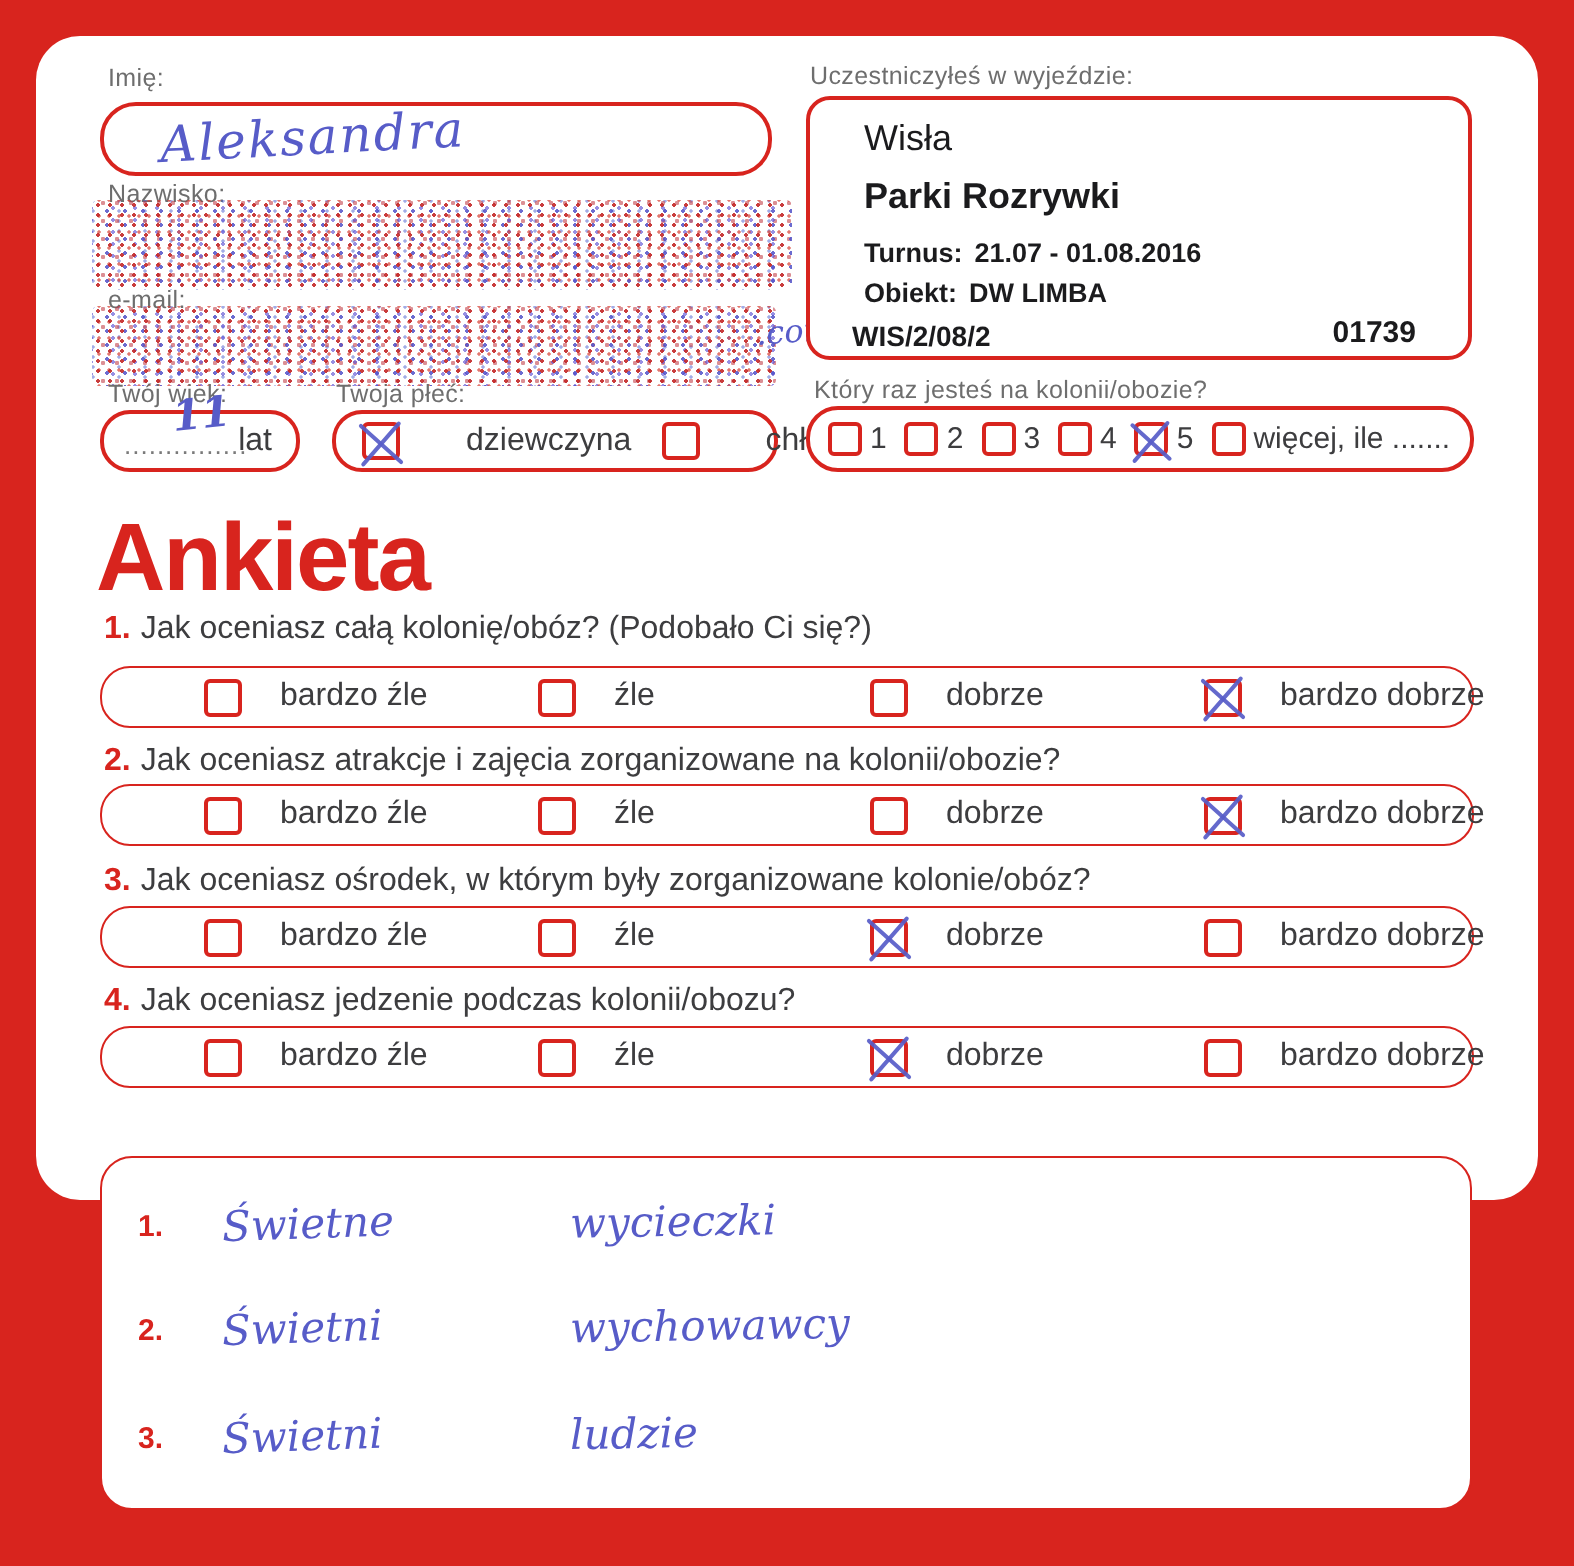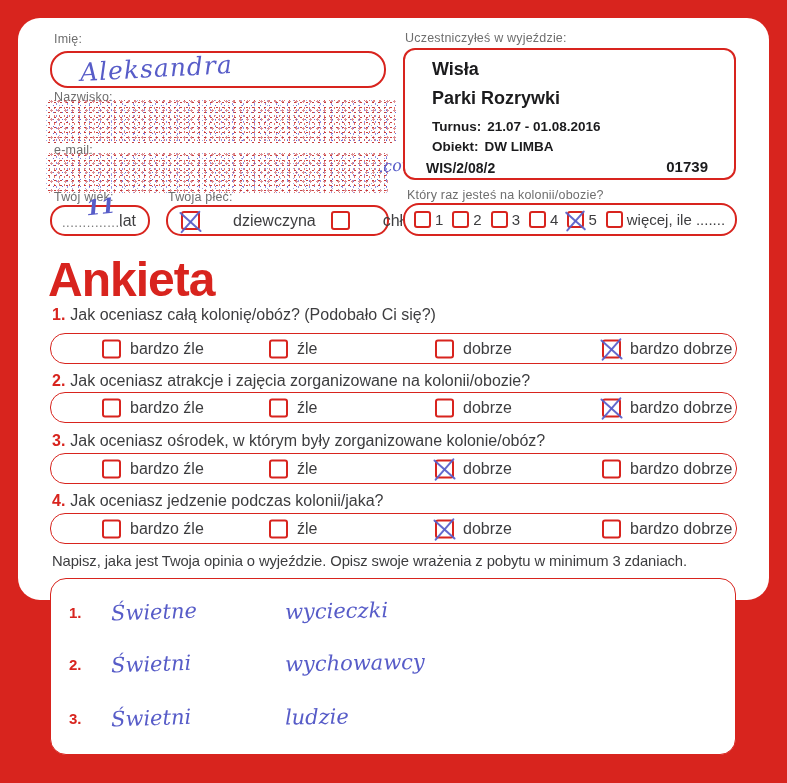--- a/index.html
+++ b/index.html
@@ -36,21 +36,21 @@
   .xmark::after{transform:rotate(-49deg);}
   
   #name-box{left:32px;top:33px;width:336px;height:37px;border-radius:18px;}
   #name-value{position:absolute;left:28px;top:1px;font-size:25px;transform:rotate(-3deg);letter-spacing:1px;}
   #noise-lastname{left:28px;top:82px;width:350px;height:45px;}
   #noise-email{left:28px;top:135px;width:342px;height:40px;}
   #email-suffix{position:absolute;left:360px;top:138px;font-size:16px;transform:rotate(-4deg);}
   
   #trip-box{left:385px;top:30px;width:333px;height:132px;border-radius:12px;}
   .trip-line{position:absolute;color:var(--trip_text);white-space:nowrap;}
-  #trip-dest{left:27px;top:9px;font-size:18px;font-weight:700;}
+  #trip-dest{left:27px;top:9px;font-size:18px;font-weight:400;}
   #trip-prog{left:27px;top:38px;font-size:18px;font-weight:700;}
   #trip-turnus{left:27px;top:69px;font-size:13.5px;font-weight:700;}
   #trip-obiekt{left:27px;top:89px;font-size:13.5px;font-weight:700;}
   #trip-code{left:21px;top:110px;font-size:14px;font-weight:600;}
   #trip-num{right:26px;top:108px;font-size:15px;font-weight:700;left:auto;}
   .tval{font-weight:600;margin-left:6px;}
   
   #age-box{left:32px;top:187px;width:100px;height:31px;border-radius:15px;}
   #age-dots{position:absolute;left:10px;top:8px;font-size:13px;color:#7a7a7a;letter-spacing:.5px;}
   #age-value{position:absolute;left:34px;top:-13px;font-size:21px;font-weight:700;transform:rotate(-6deg);}
@@ -61,21 +61,21 @@
   #times-box{left:385px;top:185px;width:334px;height:33px;border-radius:16px;display:flex;align-items:center;padding:0 6px 0 9px;gap:4px;}
   #times-box .tlabel{font-size:15px;color:var(--text);margin-right:5px;}
   #times-box .tlabel.more{margin-right:0;white-space:nowrap;}
   
   #title{position:absolute;left:30px;top:222px;font-size:48px;font-weight:800;color:var(--accent);letter-spacing:-1px;margin-top:12px;}
   .qtext{position:absolute;left:34px;font-size:16px;color:var(--text);white-space:nowrap;}
   .qnum{color:var(--accent);font-weight:700;margin-right:5px;}
   #q1t{top:288px}#q2t{top:354px}#q3t{top:414px}#q4t{top:474px}
   .qrow{position:absolute;left:32px;width:687px;height:31px;}
   #q1r{top:315px}#q2r{top:374px}#q3r{top:435px}#q4r{top:495px}
-  .opt{position:absolute;top:50%;transform:translateY(-50%);display:flex;align-items:center;gap:9px;padding-left:31px;}
+  .opt{position:absolute;top:50%;transform:translateY(-50%);display:flex;align-items:center;gap:19px;padding-left:31px;}
   .opt .olabel{font-size:16px;color:var(--text);white-space:nowrap;}
   .o1{left:20px}.o2{left:187px}.o3{left:353px}.o4{left:520px}
   
   #instruction{position:absolute;left:34px;top:535px;font-size:14.8px;color:var(--text);white-space:nowrap;letter-spacing:-.1px;}
   #opinion-box{left:32px;top:560px;width:686px;height:177px;border-radius:16px;}
   .entry{position:absolute;left:18px;display:flex;align-items:baseline;}
   .e1{top:20px}.e2{top:72px}.e3{top:126px}
   .entry-num{color:var(--accent);font-weight:700;font-size:15px;width:28px;}
   .entry .w1{display:inline-block;width:150px;margin-left:14px;font-size:21px;transform:rotate(-2deg);}
   .entry .w2{display:inline-block;margin-left:24px;font-size:21px;transform:rotate(-1deg);}
@@ -217,21 +217,21 @@
           </span>
           <span class="olabel">dobrze</span>
         </span>
       <span class="opt o4">
           <span class="cb"></span>
           <span class="olabel">bardzo dobrze</span>
         </span>
     </div>
 
     <div class="qtext" id="q4t">
-      <span class="qnum">4.</span><span>Jak oceniasz jedzenie podczas kolonii/jaka?</span>
+      <span class="qnum">4.</span><span>Jak oceniasz jedzenie podczas kolonii/obozu?</span>
     </div>
     <div class="thinbox qrow" id="q4r">
       <span class="opt o1">
           <span class="cb"></span>
           <span class="olabel">bardzo źle</span>
         </span>
       <span class="opt o2">
           <span class="cb"></span>
           <span class="olabel">źle</span>
         </span>
@@ -240,21 +240,20 @@
             <span class="xmark"></span>
           </span>
           <span class="olabel">dobrze</span>
         </span>
       <span class="opt o4">
           <span class="cb"></span>
           <span class="olabel">bardzo dobrze</span>
         </span>
     </div>
 
-    <div id="instruction">Napisz, jaka jest Twoja opinia o wyjeździe. Opisz swoje wrażenia z pobytu w minimum 3 zdaniach.</div>
     <div class="thinbox" id="opinion-box">
       <div class="entry e1">
         <span class="entry-num">1.</span>
         <span class="hand w1">Świetne</span>
         <span class="hand w2">wycieczki</span>
       </div>
       <div class="entry e2">
         <span class="entry-num">2.</span>
         <span class="hand w1">Świetni</span>
         <span class="hand w2">wychowawcy</span>

